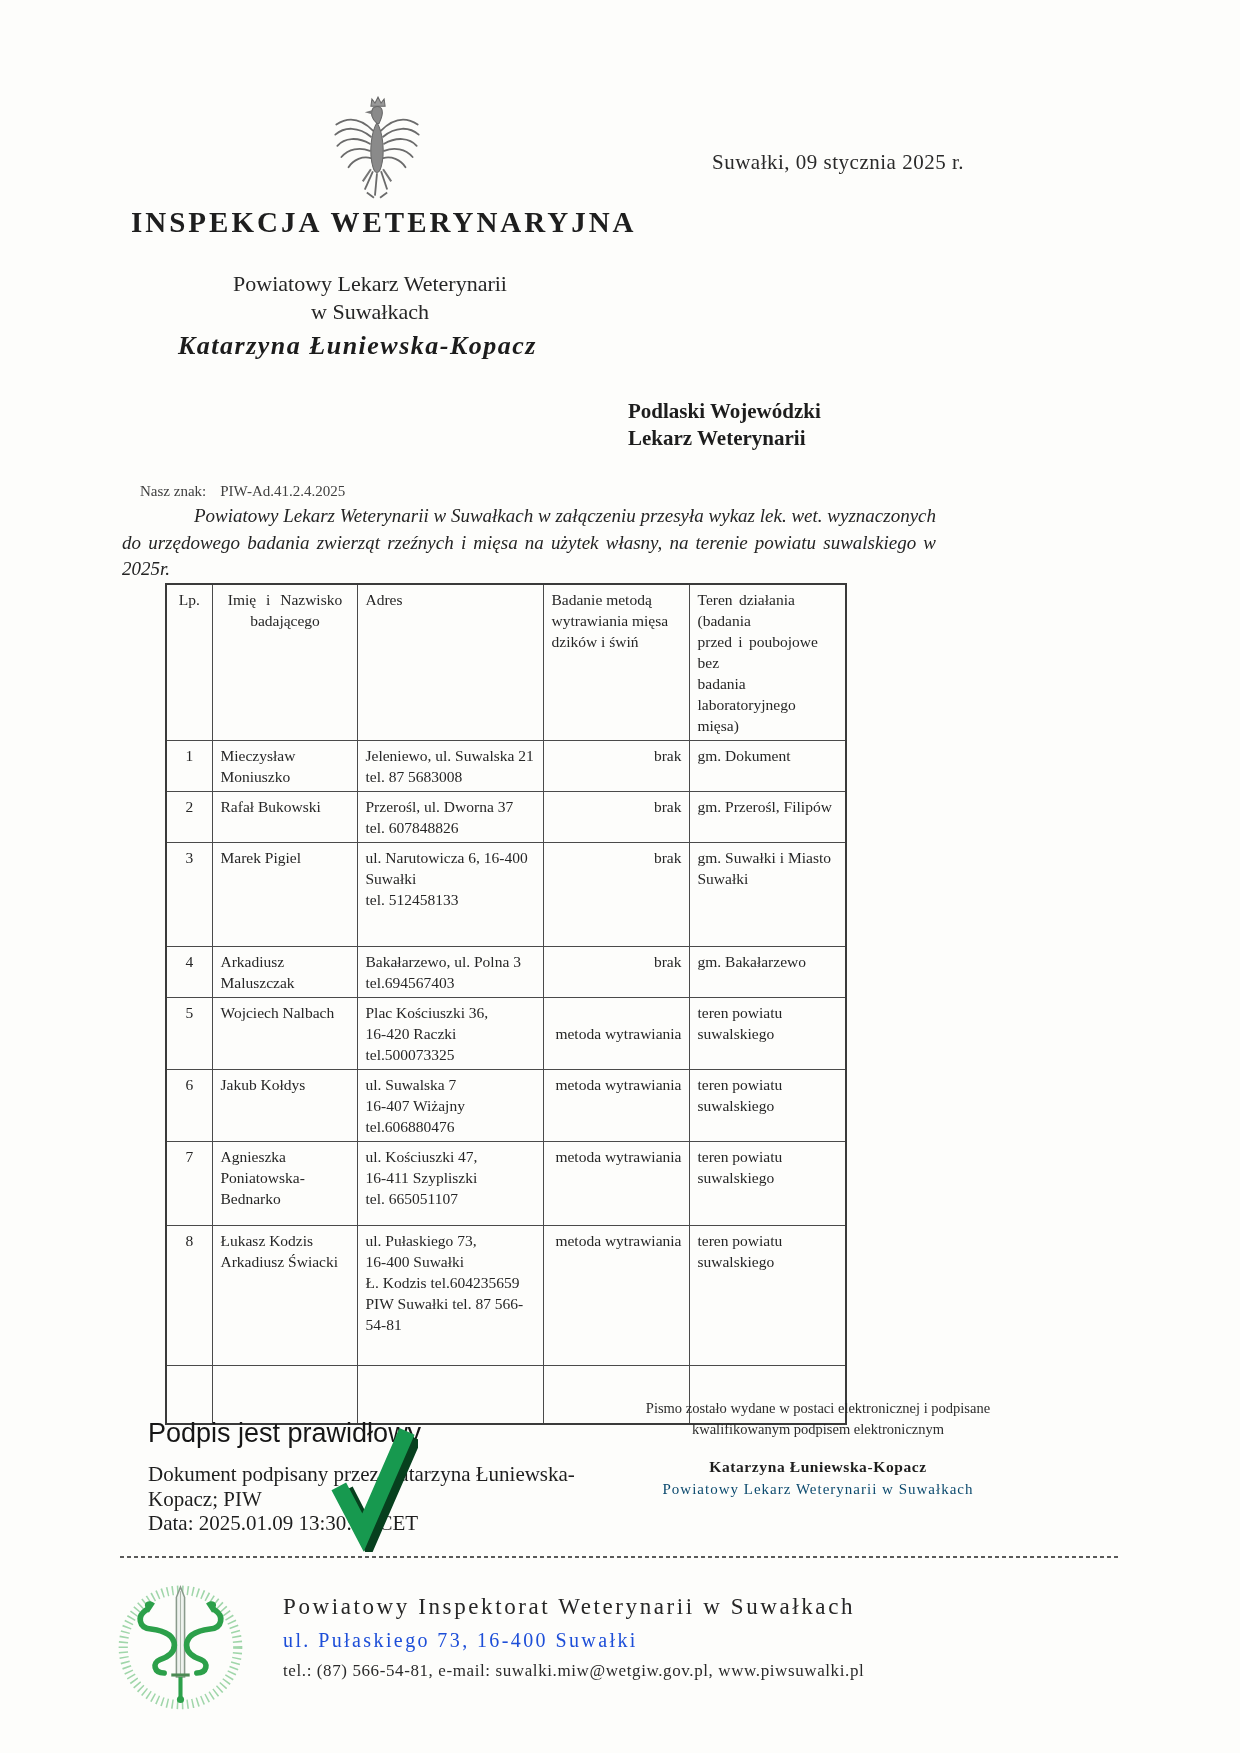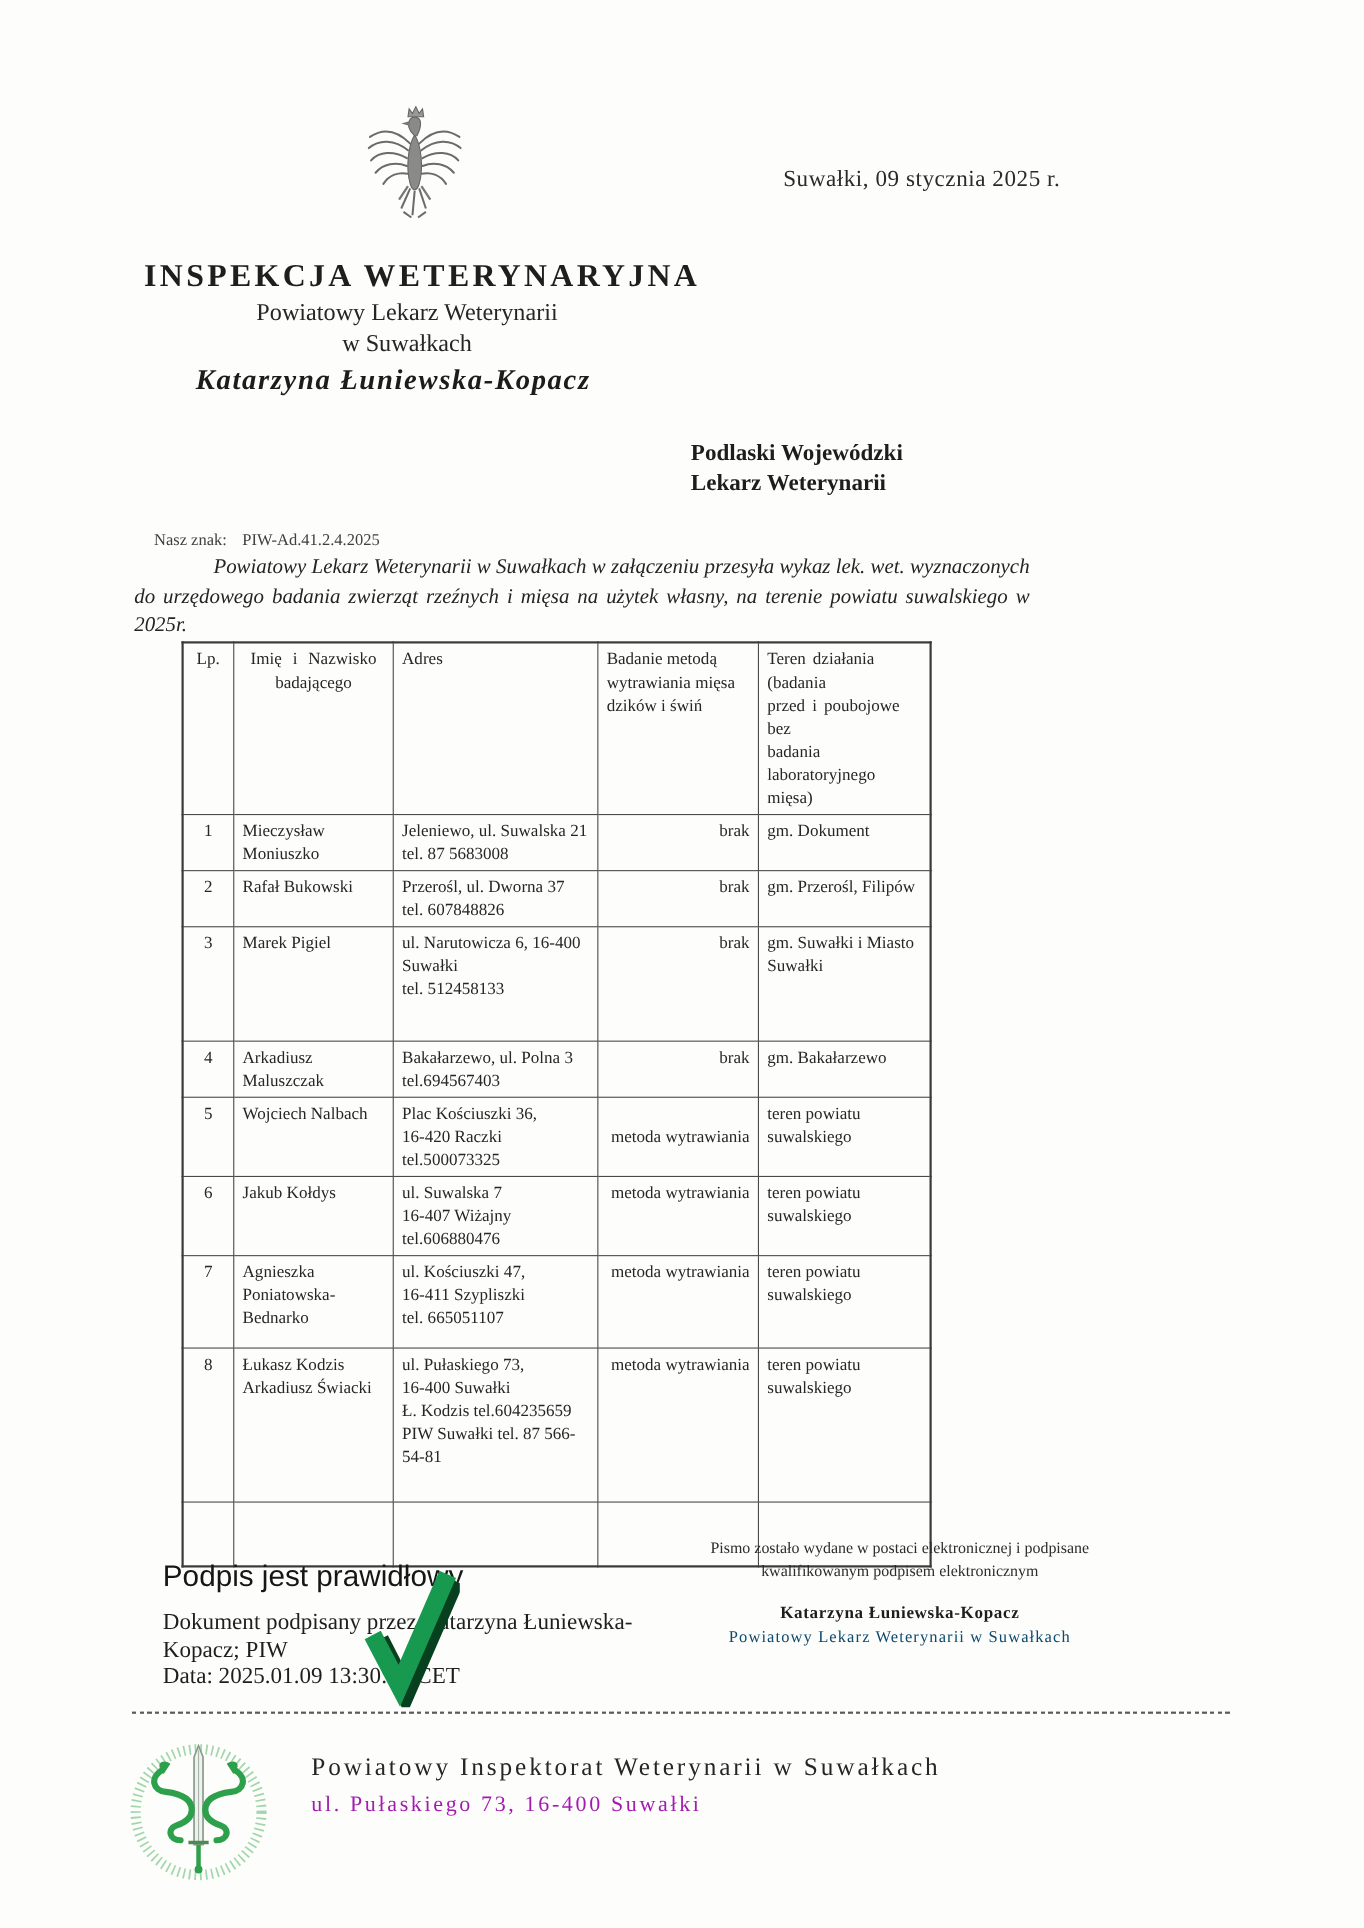--- a/index.html
+++ b/index.html
@@ -5,21 +5,21 @@
   html,body{margin:0;padding:0;background:#e9e9e9;}
   #page{
     position:relative;width:1240px;height:1753px;margin:0 auto;
     background:#fdfdfb;overflow:hidden;
     font-family:"Liberation Serif",serif;color:#222;
   }
   .abs{position:absolute;}
   
   .eagle{left:326px;top:96px;width:102px;height:120px;}
   .date-line{left:712px;top:150px;font-size:21px;color:#2a2a2a;letter-spacing:.5px;}
-  .insp-title{left:131px;top:235px;font-size:29px;font-weight:bold;letter-spacing:3px;color:#1e1e1e;}
+  .insp-title{left:131px;top:206px;font-size:29px;font-weight:bold;letter-spacing:3px;color:#1e1e1e;}
   .office-block{left:170px;top:270px;width:400px;text-align:center;font-size:22px;line-height:28px;color:#262626;}
   .officer-name{left:178px;top:331px;font-size:26px;font-weight:bold;font-style:italic;letter-spacing:1.5px;color:#1c1c1c;}
   .addressee{left:628px;top:398px;font-size:21px;font-weight:bold;line-height:27px;color:#1d1d1d;}
   .ref-line{left:140px;top:483px;font-size:15px;color:#404040;}
   .ref-line .num{margin-left:14px;}
   .body-par{left:122px;top:503px;width:814px;font-size:19px;line-height:26.5px;
     text-align:justify;text-indent:72px;color:#242424;margin:0;white-space:normal;font-style:italic;}
   
   .doc-table{position:absolute;left:165px;top:583px;border-collapse:collapse;
     table-layout:fixed;width:680px;font-size:15.5px;line-height:21px;color:#262626;
@@ -36,21 +36,21 @@
   .sig-lines{left:148px;top:1462px;font-size:21px;line-height:24.5px;color:#1e1e1e;white-space:pre-line;}
   .sig-check{left:330px;top:1424px;width:88px;height:128px;z-index:3;}
   .enote{left:616px;top:1398px;width:404px;text-align:center;font-size:14.5px;line-height:21px;color:#2c2c2c;}
   .enote .signer{display:block;margin-top:16px;font-size:15.5px;font-weight:bold;letter-spacing:.6px;color:#1d1d1d;}
   .enote .title{display:block;margin-top:2px;font-size:15px;letter-spacing:1px;color:#0c4a6e;}
   
   .dash-sep{left:120px;top:1556px;width:1000px;height:2px;
     background:repeating-linear-gradient(90deg,#5a5a5a 0 4px,transparent 4px 7px);}
   .vet-logo{left:112px;top:1583px;width:138px;height:138px;}
   .f-org{left:283px;top:1594px;font-size:23px;letter-spacing:2.6px;color:#262626;}
-  .f-addr{left:283px;top:1629px;font-size:20px;letter-spacing:2.4px;color:#a21caf;}
+  .f-addr{left:283px;top:1629px;font-size:20px;letter-spacing:2.4px;color:#1d4ed8;}
   .f-contact{left:283px;top:1661px;font-size:17px;letter-spacing:.6px;color:#2a2a2a;}
 </style>
 </head>
 <body>
 
 <div id="page">
 
   <svg class="abs eagle" viewBox="0 0 100 118">
     <g stroke="#6b6b6b" fill="none" stroke-width="1.8" stroke-linecap="round">
       <path d="M46 34 C34 22 22 20 10 28"></path>
@@ -240,14 +240,15 @@
     <circle cx="67" cy="114" r="3.5" fill="#2ca04a"></circle>
     <g fill="none" stroke="#2ca04a" stroke-width="5.5" stroke-linecap="round">
       <path d="M34 26 C24 32 26 44 38 45 C54 47 61 53 61 61 C61 69 53 73 47 75 C39 78 41 88 51 88"></path>
       <path d="M100 26 C110 32 108 44 96 45 C80 47 73 53 73 61 C73 69 81 73 87 75 C95 78 93 88 83 88"></path>
     </g>
     <path d="M34 26 C29 20 35 15 42 20 L36 29 Z" fill="#2ca04a"></path>
     <path d="M100 26 C105 20 99 15 92 20 L98 29 Z" fill="#2ca04a"></path>
   </svg>
   <div class="abs f-org">Powiatowy Inspektorat Weterynarii w Suwałkach</div>
   <div class="abs f-addr">ul. Pułaskiego 73, 16-400 Suwałki</div>
+  <div class="abs f-contact">tel.: (87) 566-54-81,  e-mail:  suwalki.miw@wetgiw.gov.pl,  www.piwsuwalki.pl</div>
 
 </div>
 
 </body></html>

